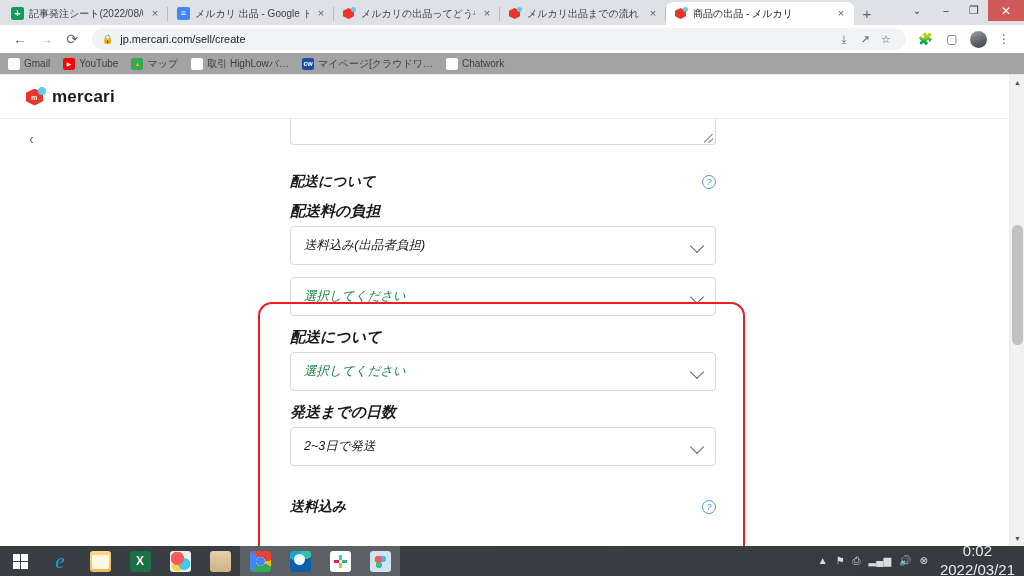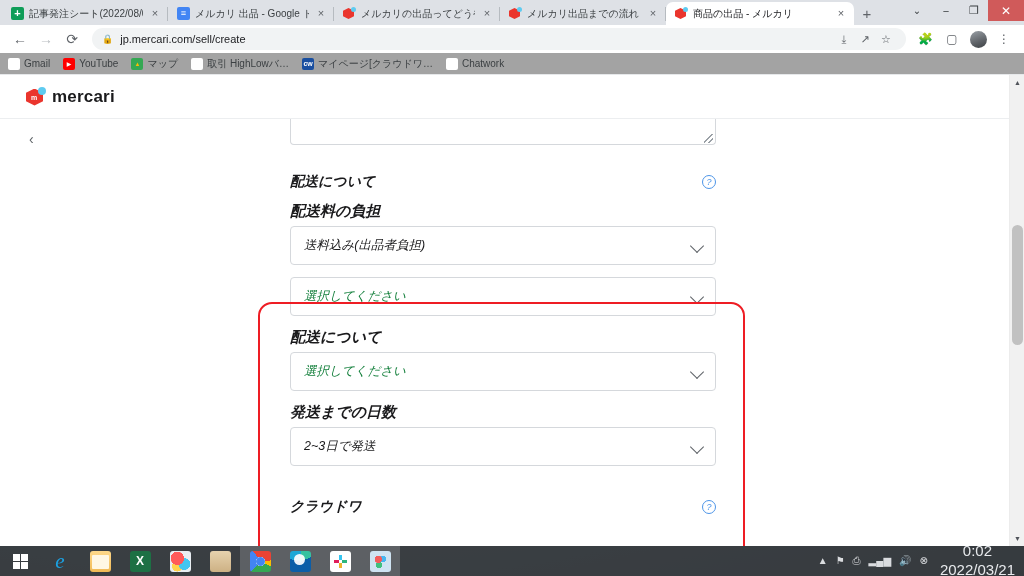--- a/index.html
+++ b/index.html
@@ -497,21 +497,21 @@
               <span class="flabel">発送までの日数</span>
               <div class="select">
                 <span class="sv">2~3日で発送</span>
                 <span class="chev"></span>
               </div>
             </div>
           </div>
 
           <div class="card" style="padding-top:10px;">
             <div class="card-head" style="margin-bottom:0;">
-              <span class="card-title">クラウドワ</span>
+              <span class="card-title">送料込み</span>
               <span class="help">?</span>
             </div>
           </div>
 
         </div>
 
         <div id="redbox"></div>
       </div>
     </div>
 

